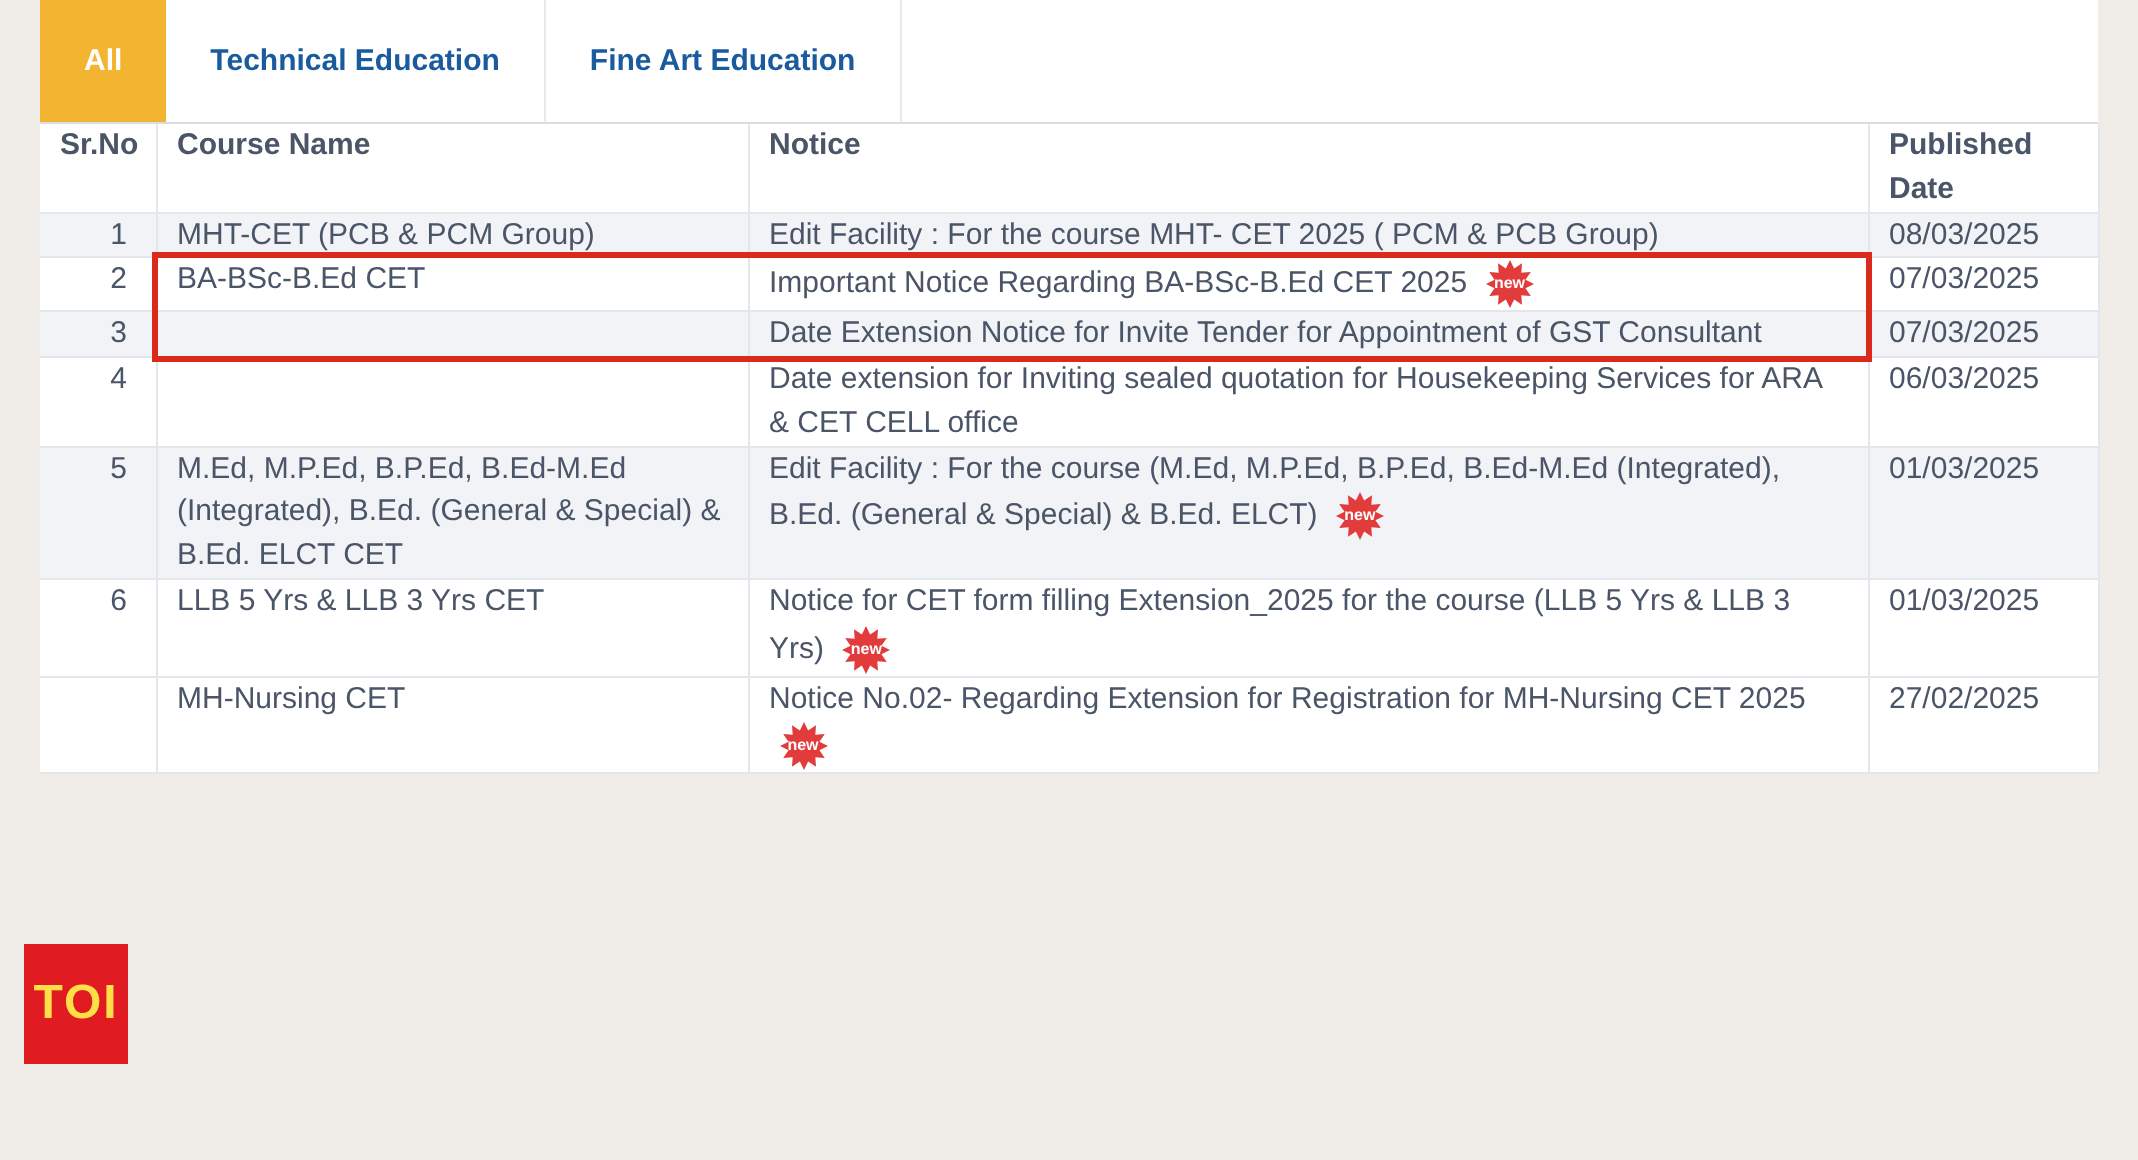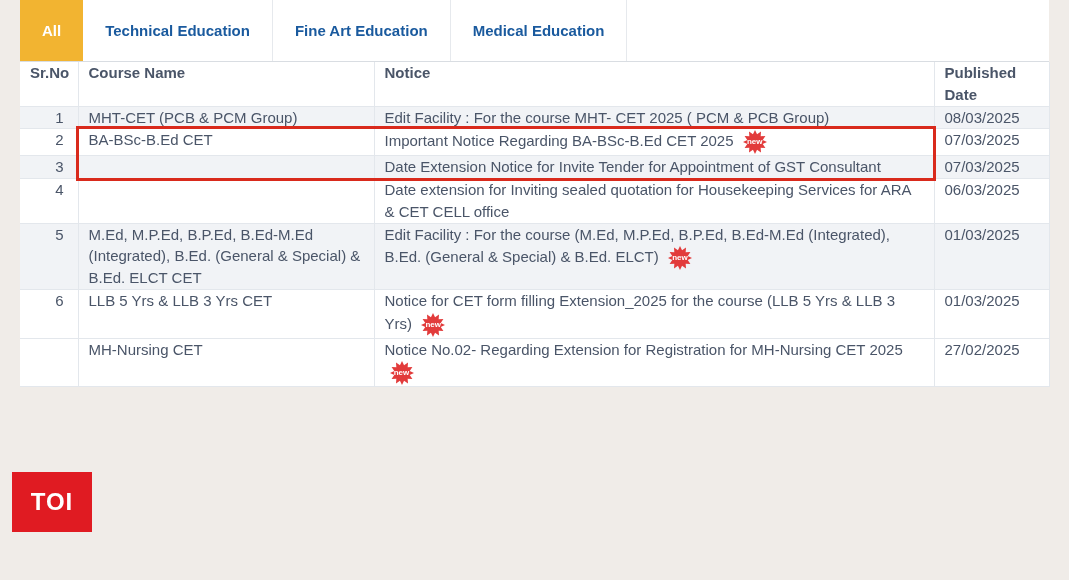--- a/index.html
+++ b/index.html
@@ -78,42 +78,41 @@
   .new-badge .txt {
     position: absolute;
     top: 0; left: 0; width: 26px; height: 26px;
     display: flex; align-items: center; justify-content: center;
     color: #fff; font-size: 8px; font-weight: bold;
   }
   .toi {
     position: fixed;
     left: 12px;
     bottom: 48px;
-    width: 80px; height: 60px;
+    width: 52px; height: 60px;
     background: #e01b22;
-    color: #ffffff;
+    color: #fde047;
     font-weight: 800;
     font-size: 24px;
     display: flex;
     align-items: center;
     justify-content: center;
     letter-spacing: 1px;
     z-index: 20;
   }
   .table-wrap { position: relative; }
 </style>
 </head>
 <body>
 
 <div class="container">
   <div class="tabs" id="tab-bar">
       <div class="tab active">All</div>
       <div class="tab">Technical Education</div>
       <div class="tab">Fine Art Education</div>
-      <div class="tab">Medical Education</div>
     </div>
   <div class="table-wrap">
     <table>
       <colgroup>
         <col class="c-sr">
           <col class="c-name">
           <col class="c-subj">
           <col class="c-date">
       </colgroup>
       <thead>

